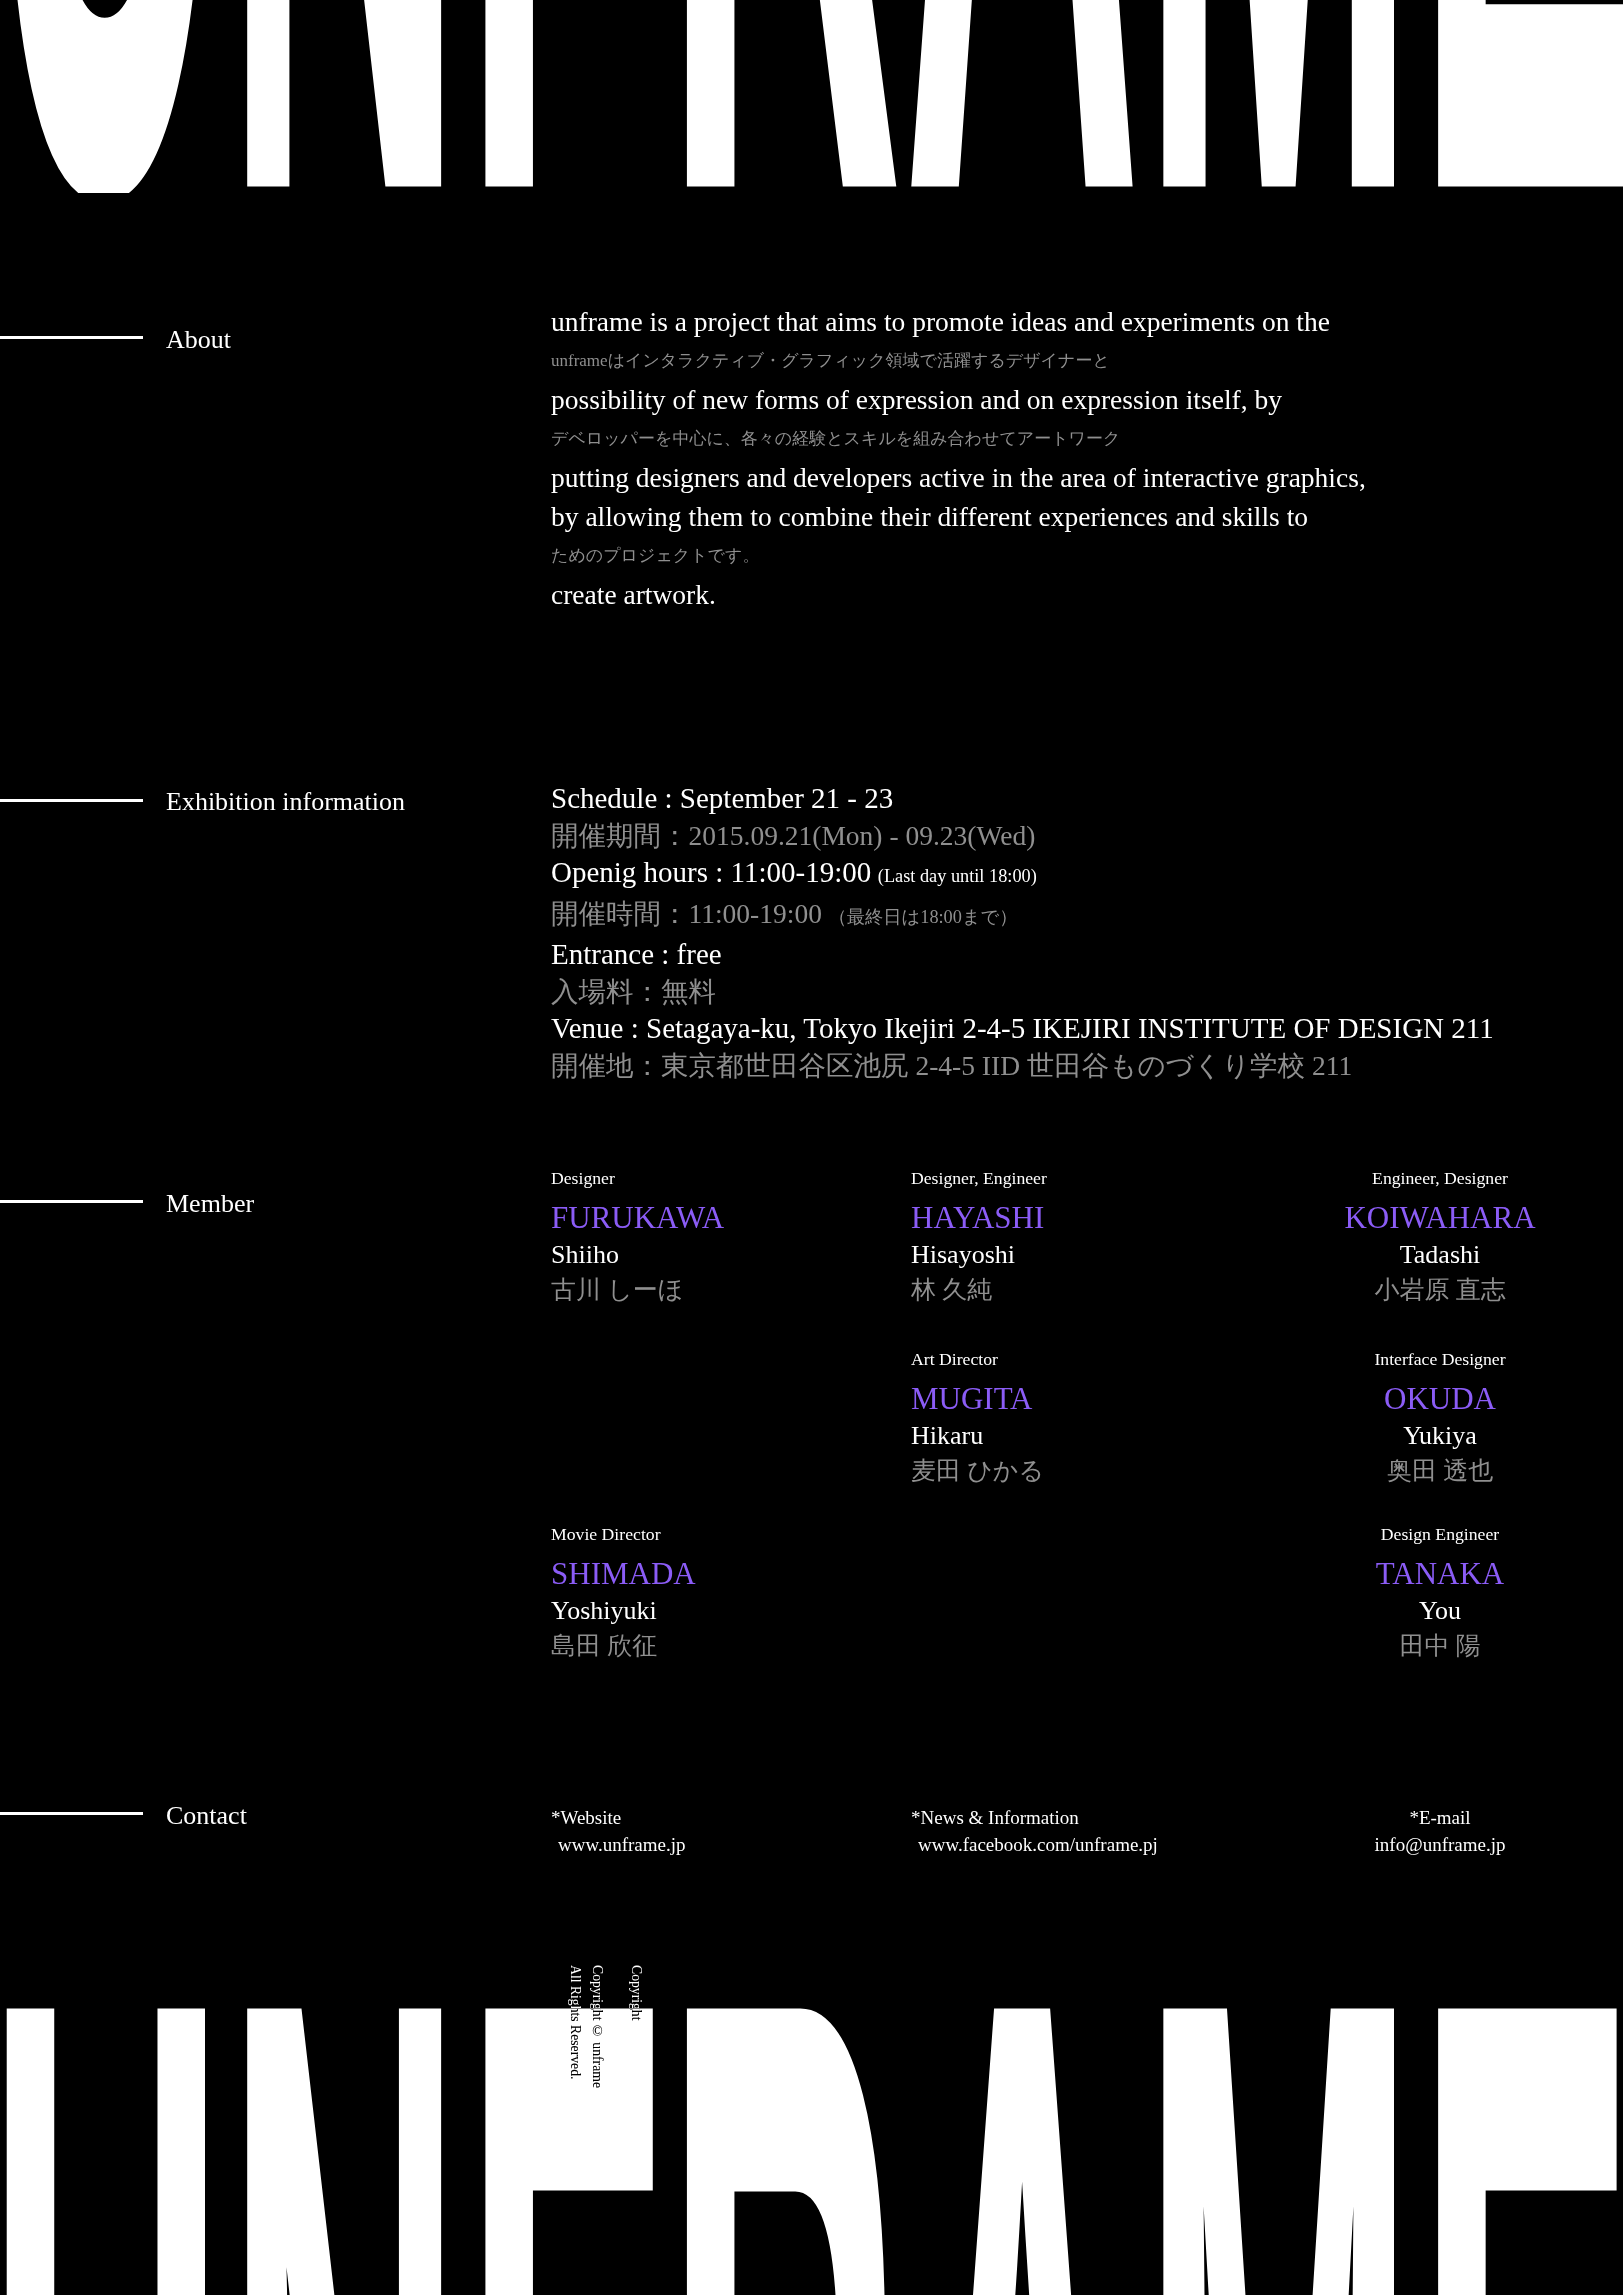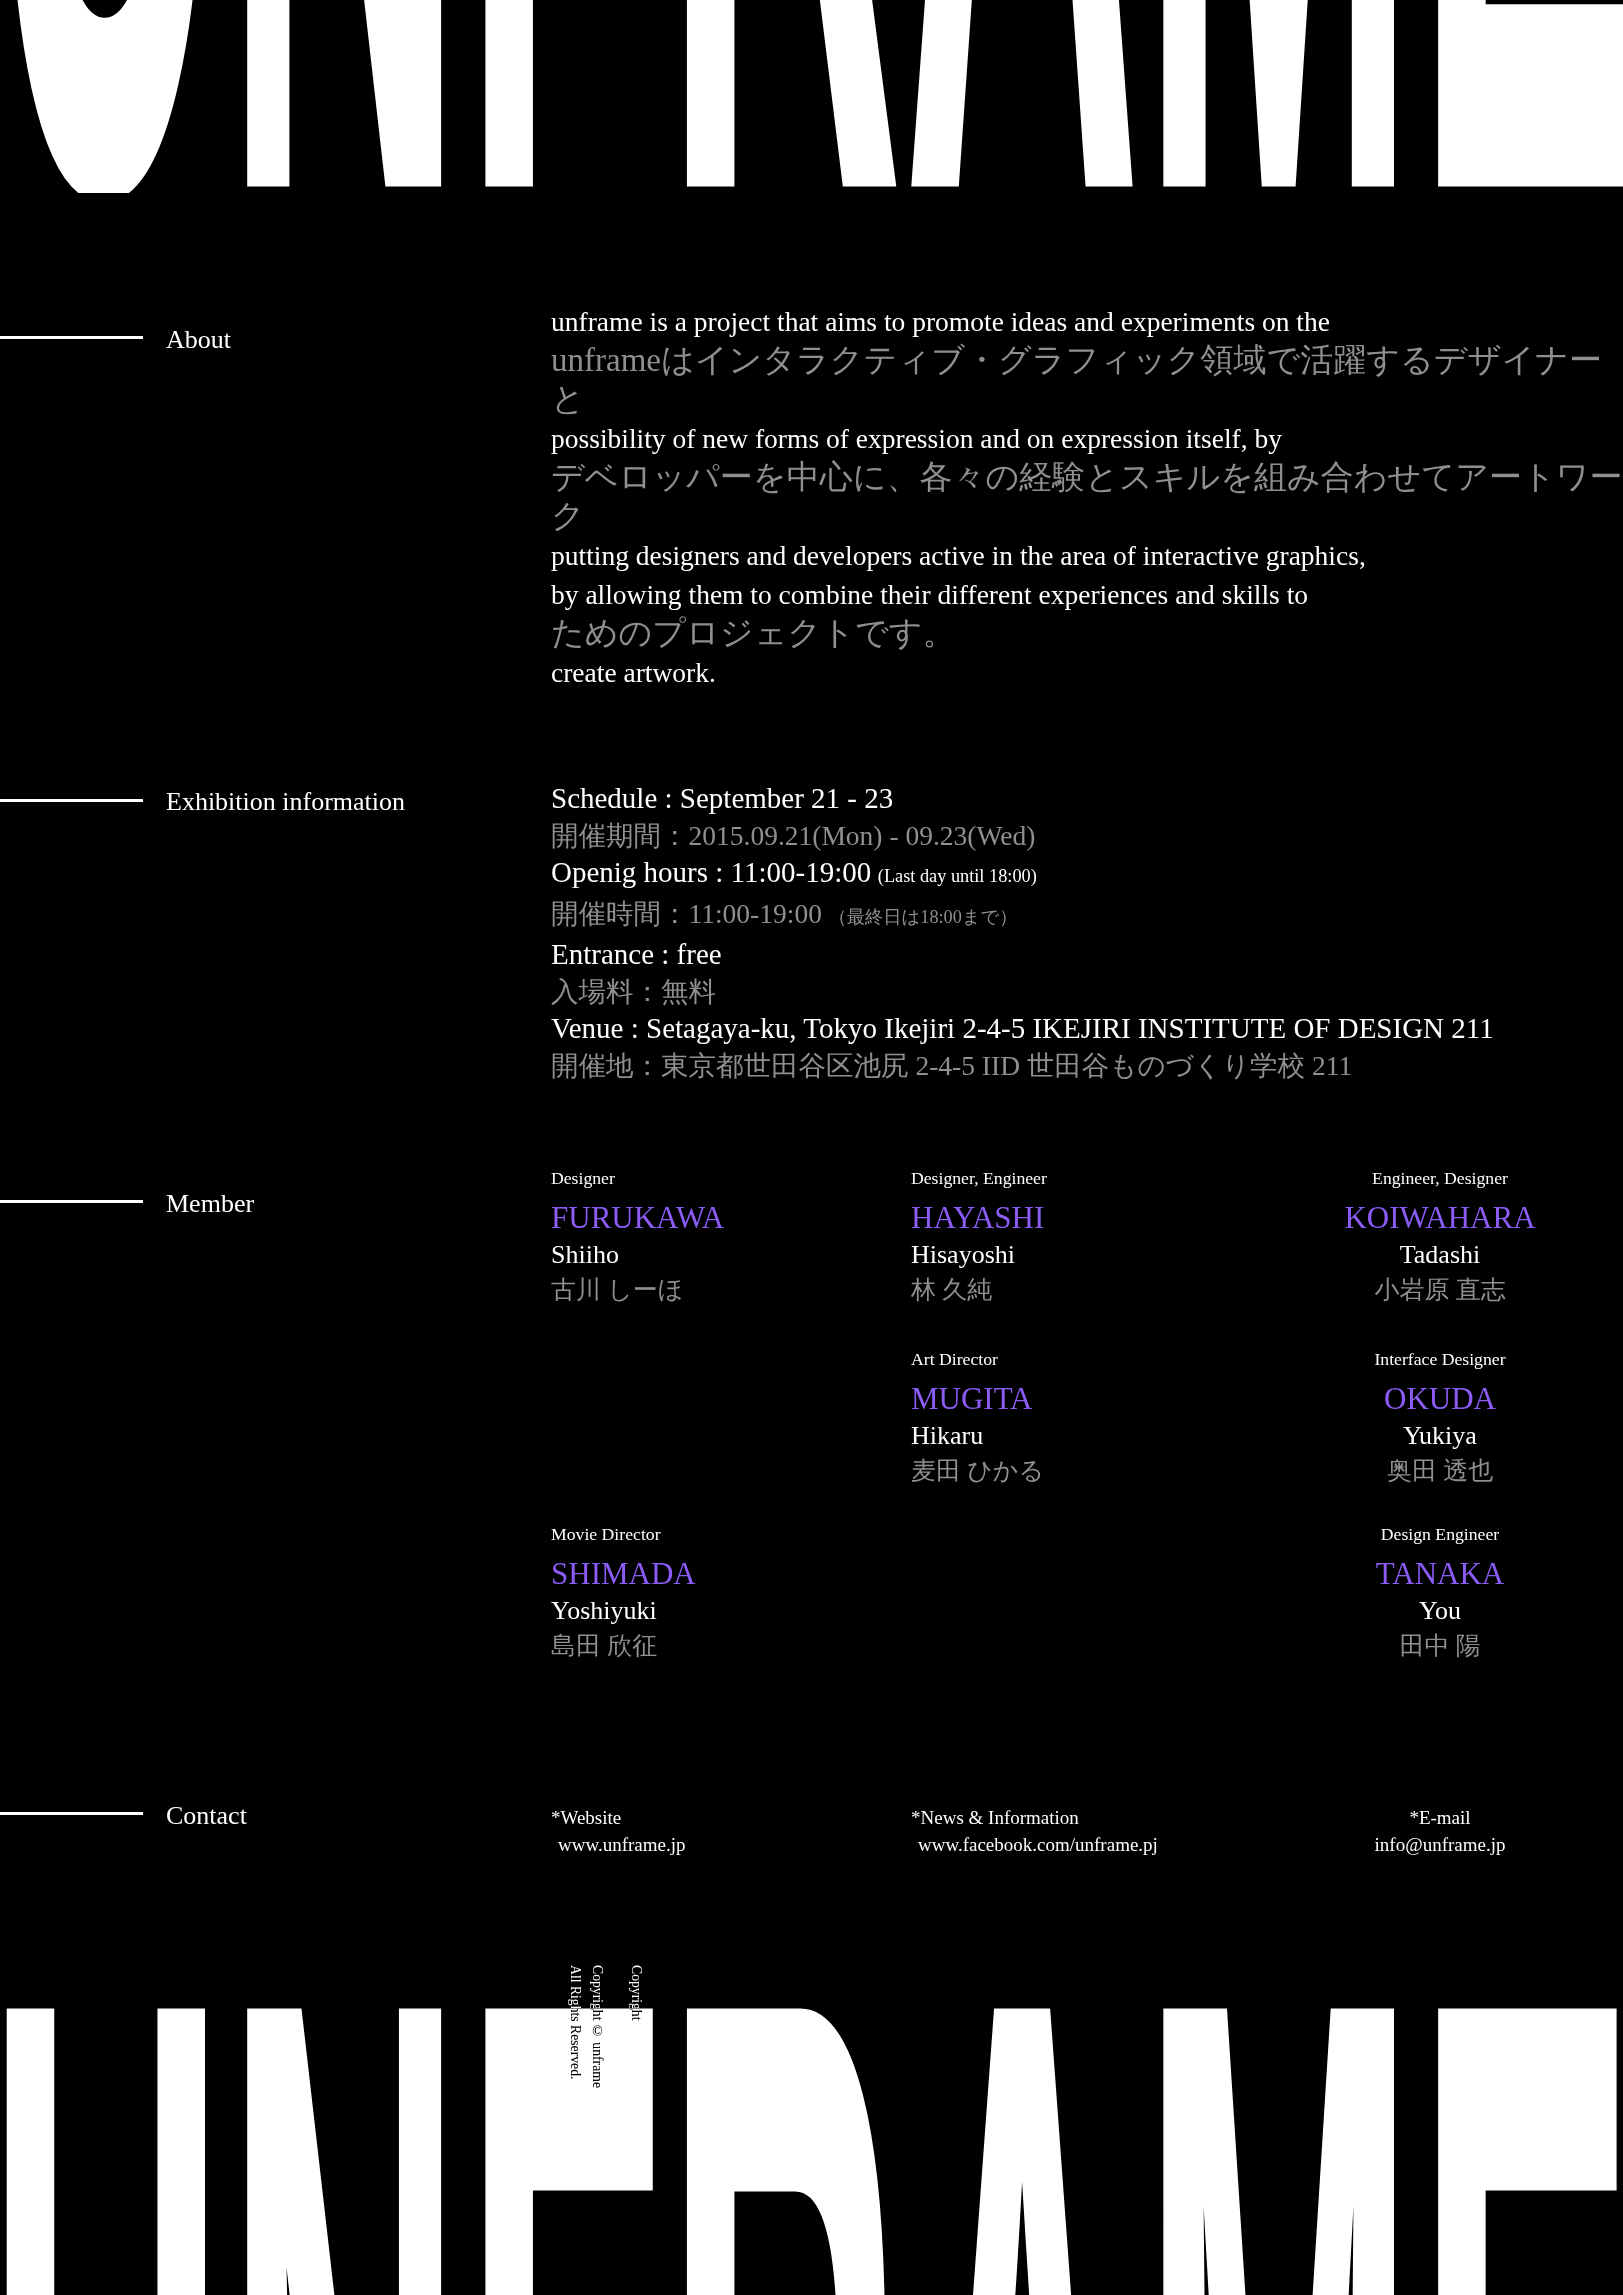--- a/index.html
+++ b/index.html
@@ -15,21 +15,21 @@
   .wm-text{font-family:"Liberation Sans",sans-serif;font-weight:700;font-size:2500px;fill:#ffffff;}
   
   .rule{position:absolute;left:0;width:143px;height:2.6px;background:#ffffff;}
   .sec-label{position:absolute;left:166px;margin:0;font-weight:400;font-size:26px;line-height:31px;color:#fff;}
   .content{position:absolute;left:551px;z-index:2;}
   
   .about-lines p{margin:0;font-size:27.5px;line-height:39px;color:#fff;}
   .ex-lines p{margin:0;font-size:29px;line-height:37px;color:#fff;}
   .ex-lines p.ja{font-size:27.5px;}
   p.ja{color:#8f8f8f;}
-  .about-lines p.ja{font-size:33px;}
+  .about-lines p.ja{font-size:17px;}
   .note{font-size:18.3px;margin-left:6.5px;}
   
   .member-cell{position:absolute;width:340px;z-index:2;}
   .m-r1{top:1170px;} .m-r2{top:1351px;} .m-r3{top:1526px;}
   .col1{left:551px;} .col2{left:911px;} .col3{left:1270px;text-align:center;}
   .role{margin:0 0 14.4px;font-size:17.7px;line-height:17.7px;color:#fff;}
   .surname{margin:0 0 9.2px;font-size:31px;line-height:31px;font-weight:400;color:#8b5cf6;}
   .given{margin:0 0 9.2px;font-size:26px;line-height:26px;color:#fff;}
   .jname{margin:0;font-size:25px;line-height:25px;color:#8f8f8f;}
   

